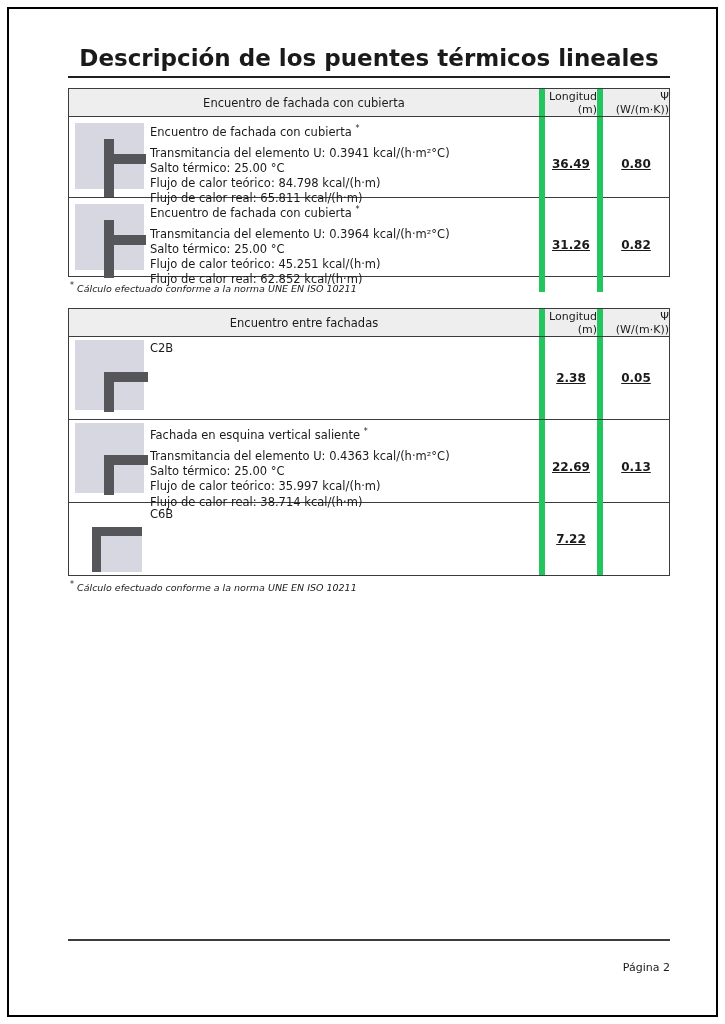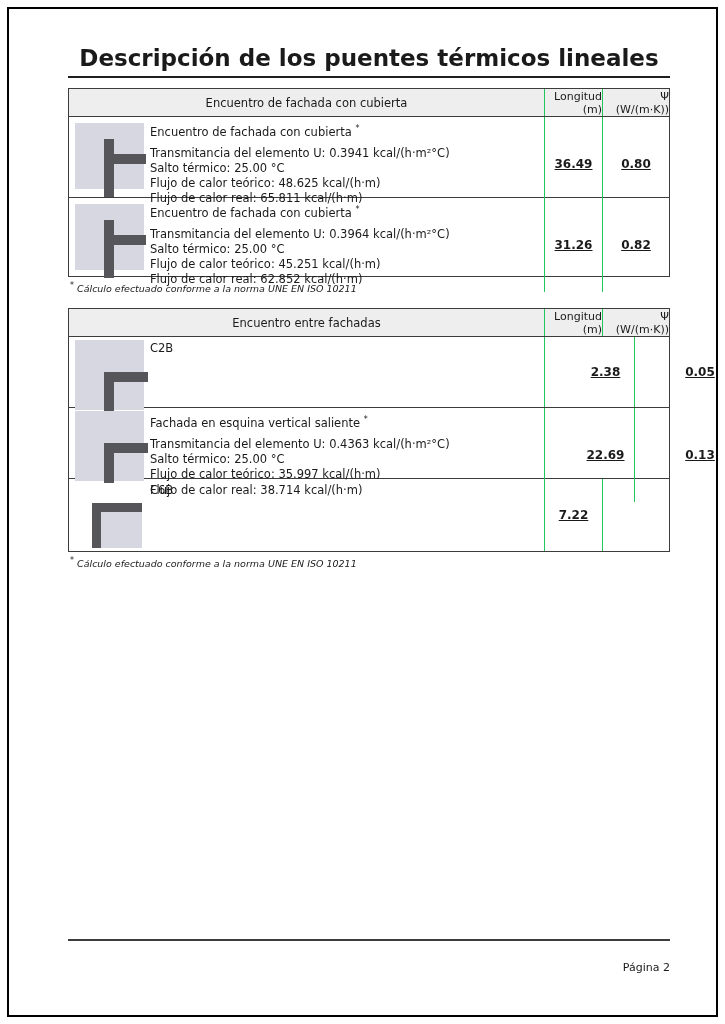--- a/index.html
+++ b/index.html
@@ -35,21 +35,21 @@
     border: 1px solid #3c3c3c;
     margin-top: 10px;
   }
   .thead, .trow {
     display: grid;
     grid-template-columns: 476px 58px 66px;
   }
   .thead { border-bottom: 1px solid #3c3c3c; background: #eeeeee; }
   .trow { border-bottom: 1px solid #3c3c3c; }
   .trow:last-child { border-bottom: none; }
-  .cell { border-right: 1px solid #22c55e; }
+  .cell { border-right: 6px solid #22c55e; }
   .cell.last { border-right: none; }
   .th-title {
     display: flex; align-items: center; justify-content: center;
     font-size: 11.5px; min-height: 27px;
   }
   .th-col {
     display: flex; flex-direction: column; align-items: flex-end; justify-content: center;
     font-size: 11px; line-height: 13px; min-height: 27px;
   }
   .desc { position: relative; padding: 4px 6px 4px 81px; }
@@ -92,21 +92,21 @@
   .footer {
     position: absolute;
     left: 68px; top: 939px; width: 602px;
     border-top: 2px solid #3c3c3c;
     text-align: right;
     font-size: 11px;
     padding-top: 20px;
   }
   .h81 { height: 81px; }
   .h78 { height: 78px; }
-  .h77 { height: 71px; gap: 32px; }
+  .h77 { height: 83px; }
   .h72 { height: 72px; }
 </style>
 </head>
 <body>
 
 <div class="page-frame"></div>
 
 <div class="content">
 
   <h1 class="doc-title">Descripción de los puentes térmicos lineales</h1>
@@ -124,21 +124,21 @@
       </div>
     </div>
 
     <div class="trow h81">
       <div class="cell desc">
         <span class="icon icon-tee"></span>
         <div class="rowtitle"><span>Encuentro de fachada con cubierta</span> <sup>*</sup></div>
         <div class="details">
           <div>Transmitancia del elemento U: 0.3941 kcal/(h·m²°C)</div>
           <div>Salto térmico: 25.00 °C</div>
-          <div>Flujo de calor teórico: 48.625 kcal/(h·m)</div>
+          <div>Flujo de calor teórico: 84.798 kcal/(h·m)</div>
           <div>Flujo de calor real: 65.811 kcal/(h·m)</div>
         </div>
       </div>
       <div class="cell num">36.49</div>
       <div class="cell num last">0.80</div>
     </div>
 
     <div class="trow h78">
       <div class="cell desc">
         <span class="icon icon-tee"></span>

